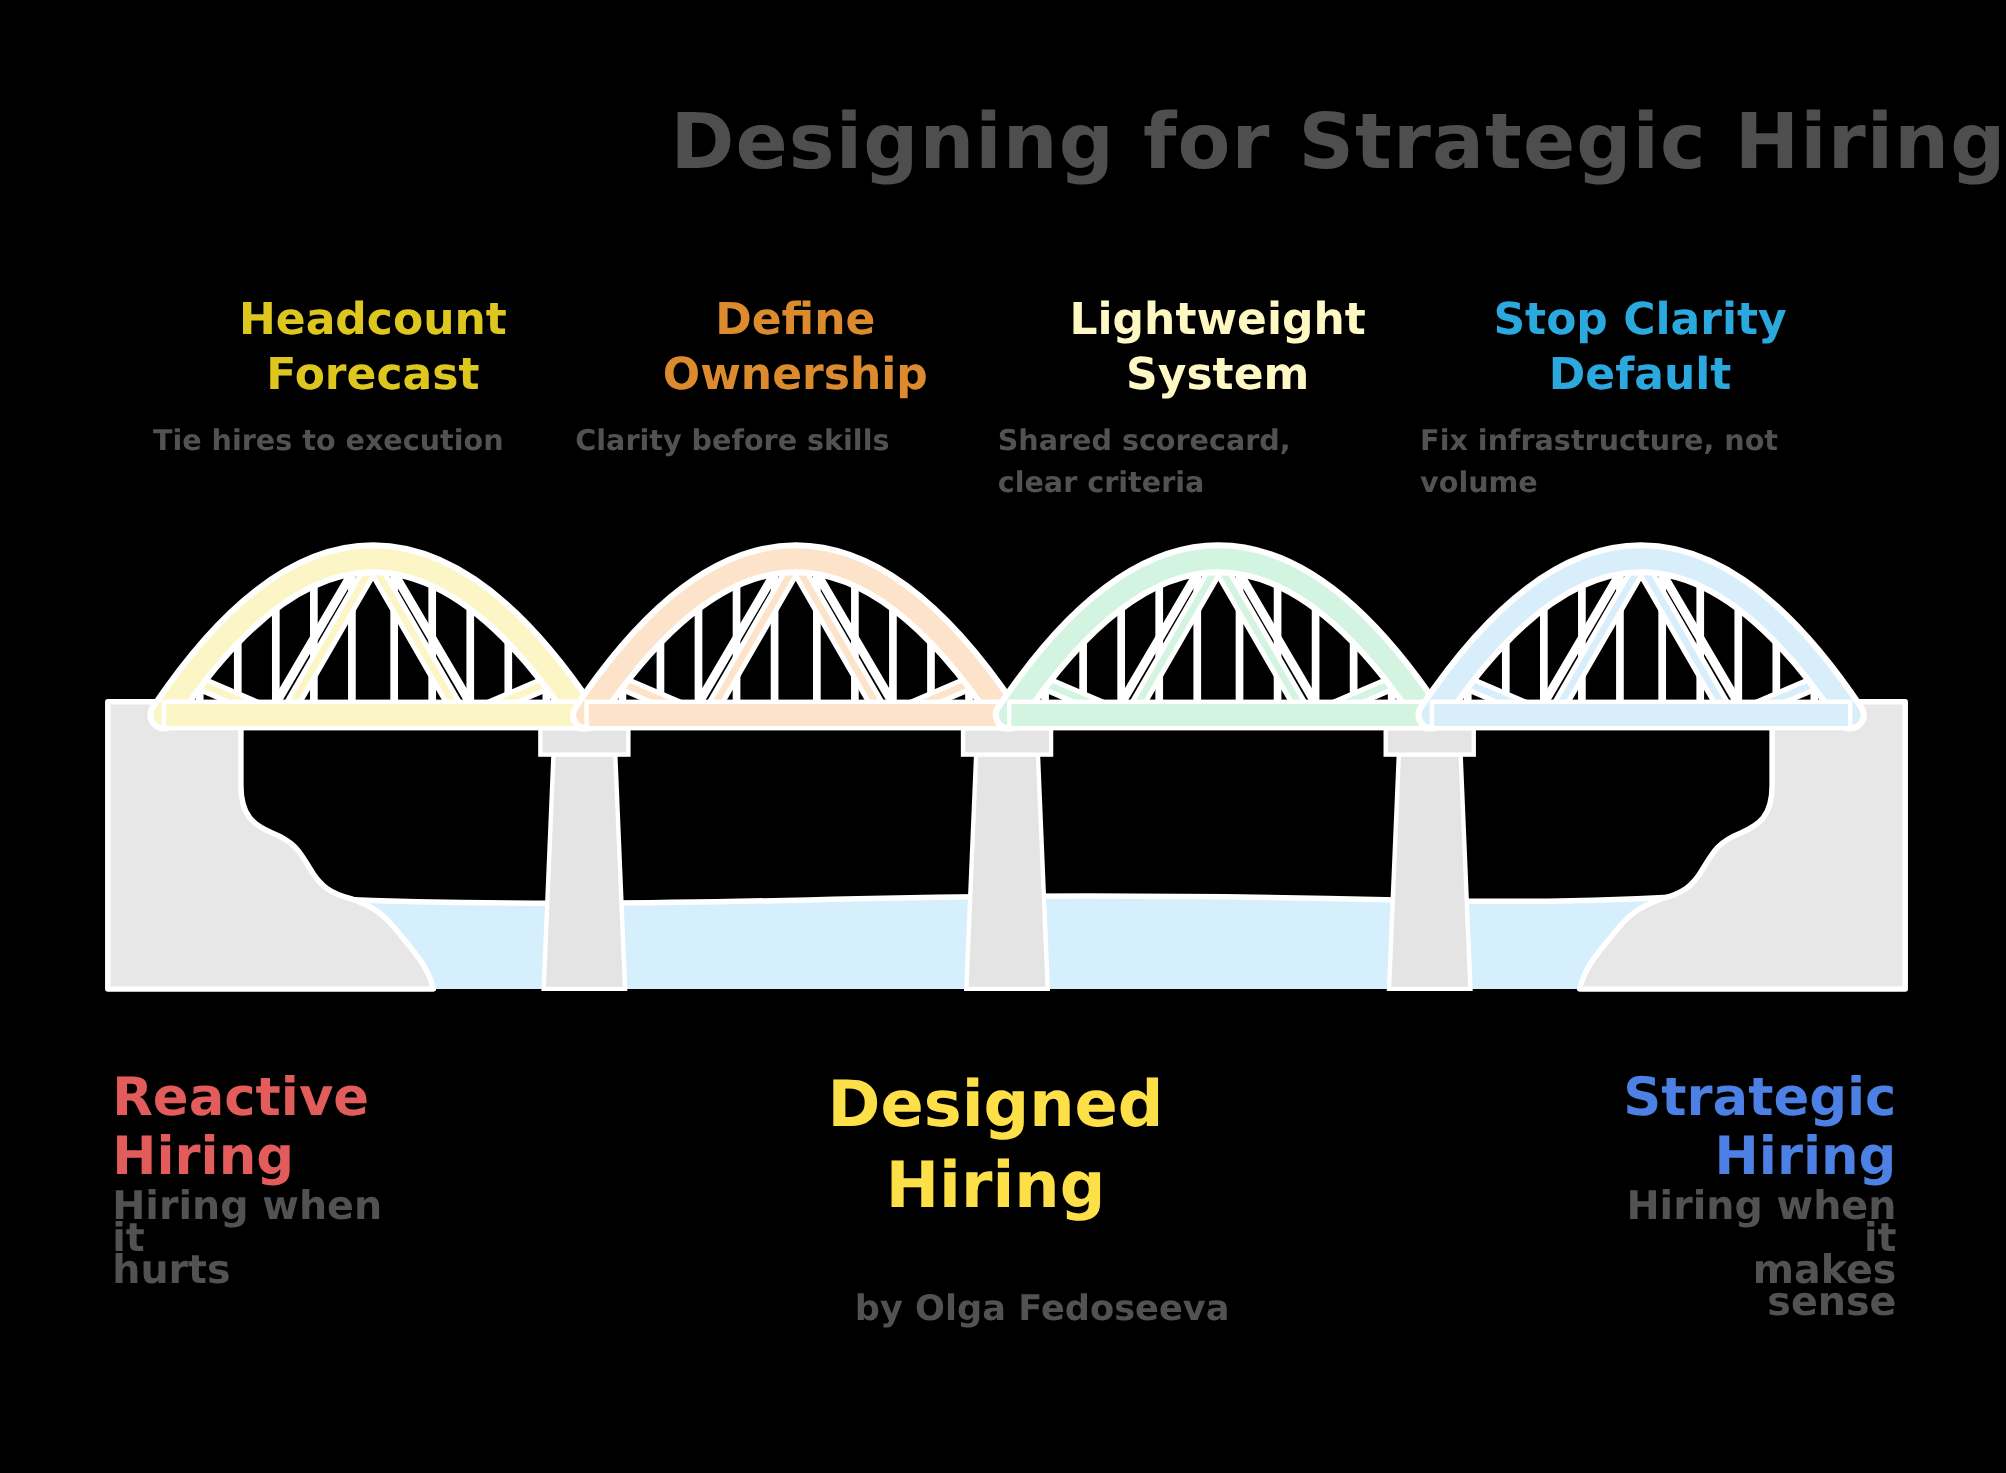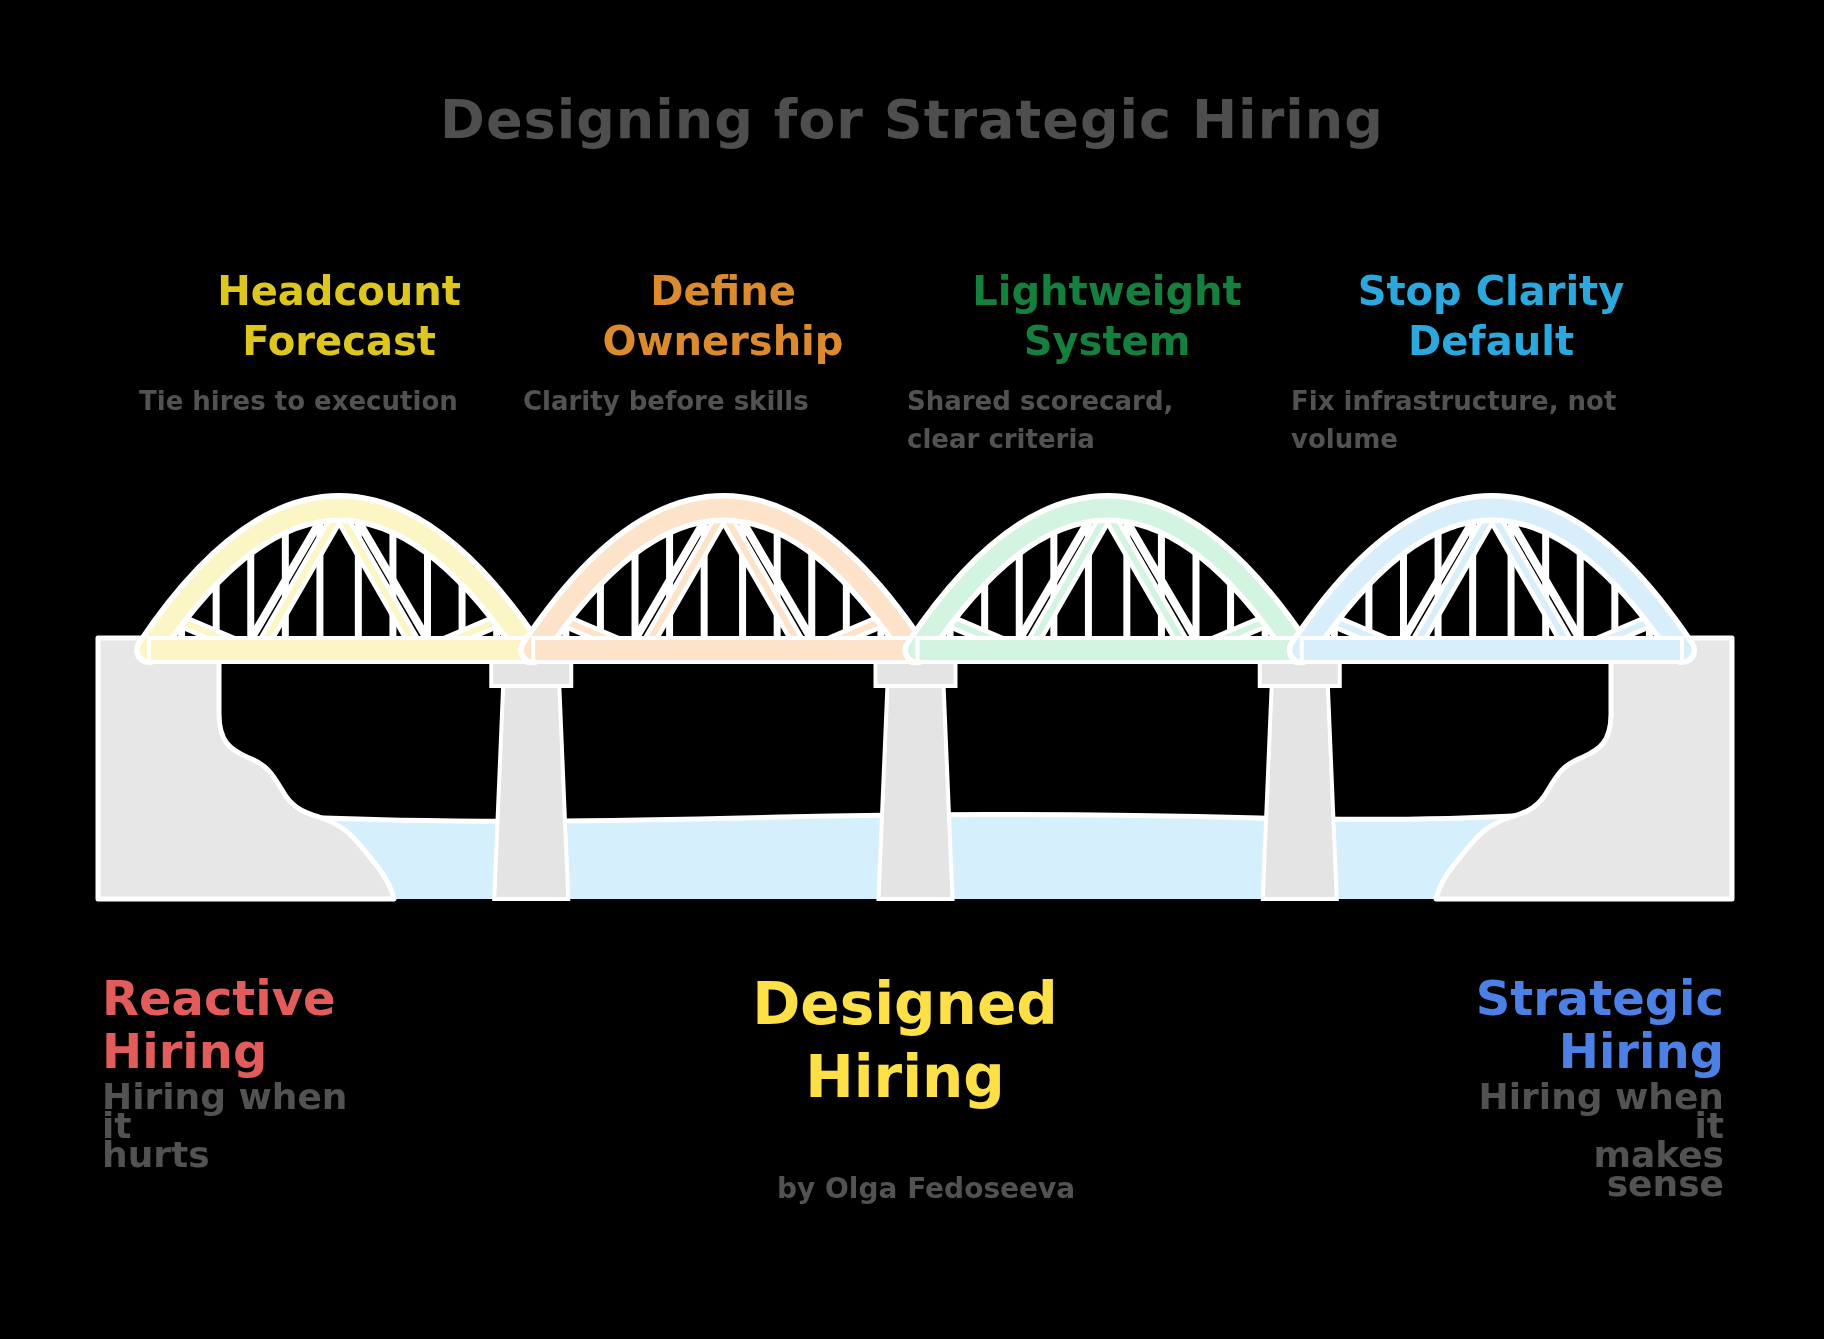--- a/index.html
+++ b/index.html
@@ -3,22 +3,22 @@
 <meta charset="utf-8">
 <style>
   html,body{margin:0;padding:0;}
   body{
     width:1824px;height:1339px;position:relative;overflow:hidden;
     background:#000;font-family:"DejaVu Sans","Liberation Sans",sans-serif;
   }
   .abs{position:absolute;}
   .pre{white-space:pre-line;margin-top:16px;}
   #title{
-    left:0;right:0;top:88px;text-align:center;
-    font-size:54px;font-weight:bold;letter-spacing:1px;
+    left:0;right:0;top:88px;text-align:right;
+    font-size:70px;font-weight:bold;letter-spacing:1px;
   }
   .pillar-label{
     top:250px;width:360px;text-align:center;
     font-size:40px;font-weight:bold;line-height:50px;
   }
   .pillar-sub{
     top:366px;width:400px;text-align:left;
     font-size:26px;font-weight:bold;line-height:38px;
   }
   #scene-svg{left:0;top:0;}
@@ -31,33 +31,33 @@
   #reactive-title,#reactive-sub{left:102px;width:330px;text-align:left;}
   #reactive-sub{width:260px;}
   #designed-title{
     left:655px;width:500px;top:952px;text-align:center;
     font-size:58px;font-weight:bold;line-height:73px;
   }
   #strategic-title{right:100px;width:340px;text-align:right;}
   #strategic-sub{right:100px;width:260px;text-align:right;}
   #credits{
     left:777px;top:1170px;width:420px;text-align:left;
-    font-size:28px;font-weight:bold;line-height:38px;
+    font-size:32px;font-weight:bold;line-height:38px;
   }
 </style>
 </head>
 <body style="background: rgb(0, 0, 0);">
 
 <div id="title" class="abs" style="color: rgb(78, 78, 78);">Designing for Strategic Hiring</div>
 
 <div class="abs pillar-label pre" style="color: rgb(221, 199, 31); left: 159px;">Headcount
 Forecast</div>
 <div class="abs pillar-label pre" style="color: rgb(219, 139, 45); left: 543px;">Define
 Ownership</div>
-<div class="abs pillar-label pre" style="color: #15803d; left: 927px;">Lightweight
+<div class="abs pillar-label pre" style="color: #fef9c3; left: 927px;">Lightweight
 System</div>
 <div class="abs pillar-label pre" style="color: rgb(43, 168, 221); left: 1311px;">Stop Clarity
 Default</div>
 
 <div class="abs pillar-sub pre" style="color: rgb(82, 82, 82); left: 139px;">Tie hires to execution</div>
 <div class="abs pillar-sub pre" style="color: rgb(82, 82, 82); left: 523px;">Clarity before skills</div>
 <div class="abs pillar-sub pre" style="color: rgb(82, 82, 82); left: 907px;">Shared scorecard,
 clear criteria</div>
 <div class="abs pillar-sub pre" style="color: rgb(82, 82, 82); left: 1291px;">Fix infrastructure, not
 volume</div>

